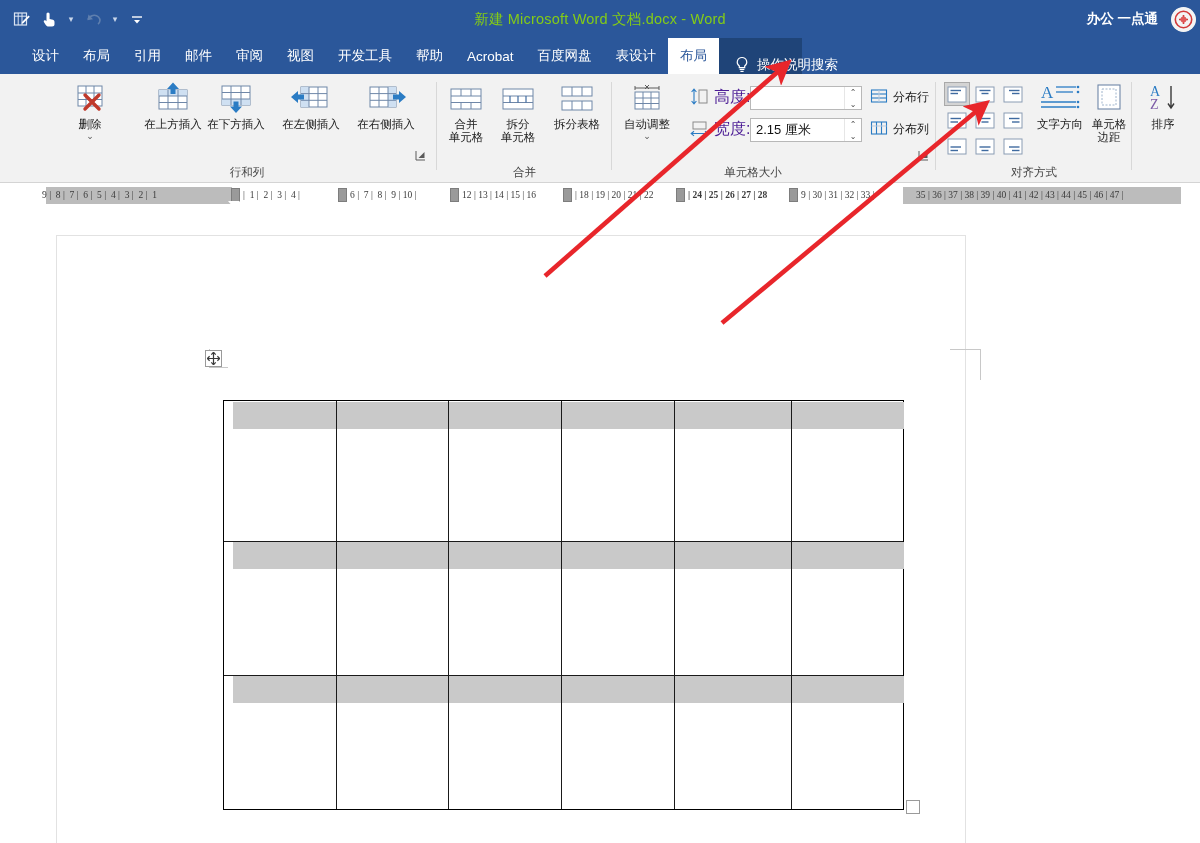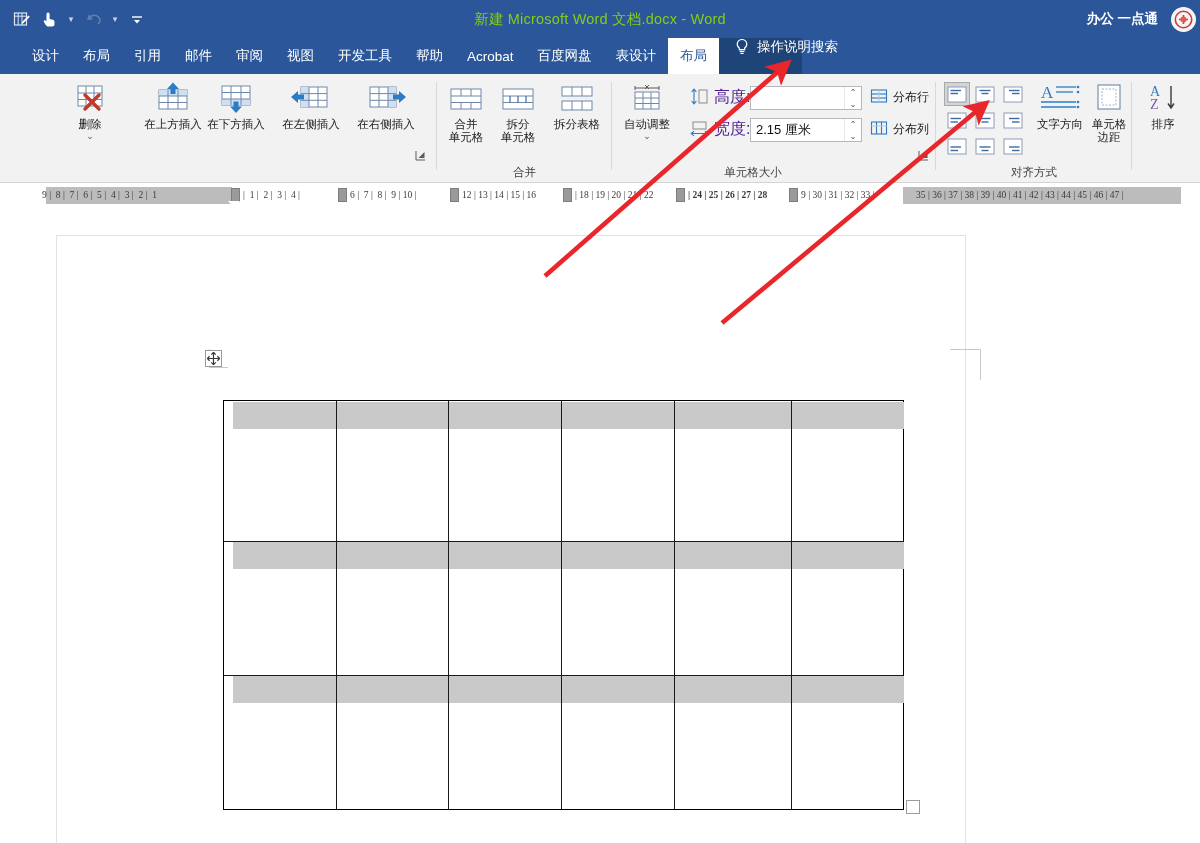--- a/index.html
+++ b/index.html
@@ -47,21 +47,21 @@
   }
 
   
   .tabstrip{
     position:absolute;left:0;top:38px;width:1200px;height:36px;
     background:#2b579a;
   }
   .tabstrip .ctxband{
     position:absolute;left:684px;top:0;width:118px;height:36px;background:#1f4478;
   }
-  .tabs{position:absolute;left:20px;top:0;height:36px;display:flex;align-items:flex-start;}
+  .tabs{position:absolute;left:20px;top:0;height:36px;display:flex;align-items:flex-end;}
   .tab{
     display:flex;align-items:center;justify-content:center;
     padding:0 12px;color:#ffffff;font-size:13.5px;height:36px;
     white-space:nowrap;
   }
   .tab.active{background:#ffffff;color:#2b579a;}
   .tab-tell{
     display:flex;align-items:center;gap:8px;padding-left:16px;color:#ffffff;font-size:13.5px;
     white-space:nowrap;
   }
@@ -308,20 +308,21 @@
             <line x1="5" y1="11.6" x2="31" y2="11.6" stroke="#6f87a8"></line>
             <line x1="5" y1="18.3" x2="31" y2="18.3" stroke="#6f87a8"></line>
             <line x1="14" y1="5" x2="14" y2="25" stroke="#6f87a8"></line>
             <line x1="23" y1="5" x2="23" y2="25" stroke="#6f87a8"></line>
             <path d="M41 15 L34 9 L34 12.5 L28 12.5 L28 17.5 L34 17.5 L34 21 Z" fill="#2b7cc4"></path>
           </svg>
         </span>
         <span class="lbl">在右侧插入</span>
       </div>
 
+      <div class="grp-title">行和列</div>
       <div class="dlg-launch" style="right:10px;">
         <svg width="11" height="11" viewBox="0 0 11 11">
           <path d="M1 1 L1 10 L10 10" fill="none" stroke="#5a5a5a" stroke-width="1"></path>
           <path d="M9.5 2 L9.5 8 L3.5 8 Z" fill="#5a5a5a"></path>
         </svg>
       </div>
       <div class="sep"></div>
     </div>
 
     <div class="grp" style="left:437px;width:175px;">

